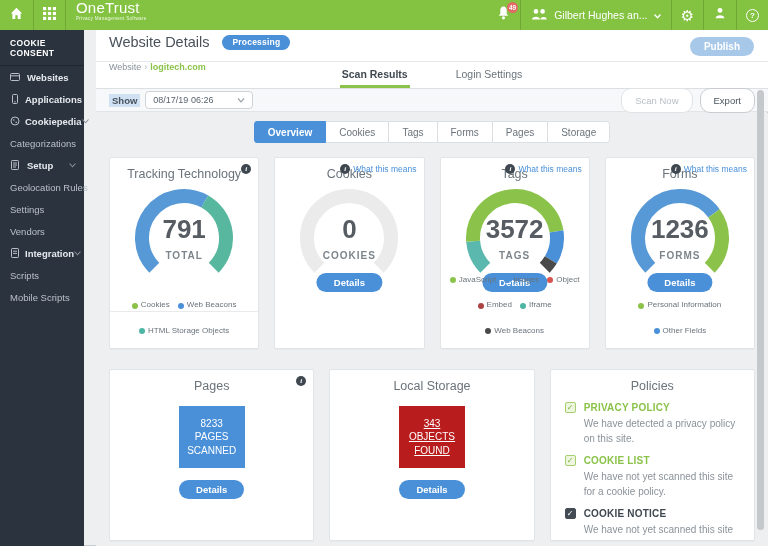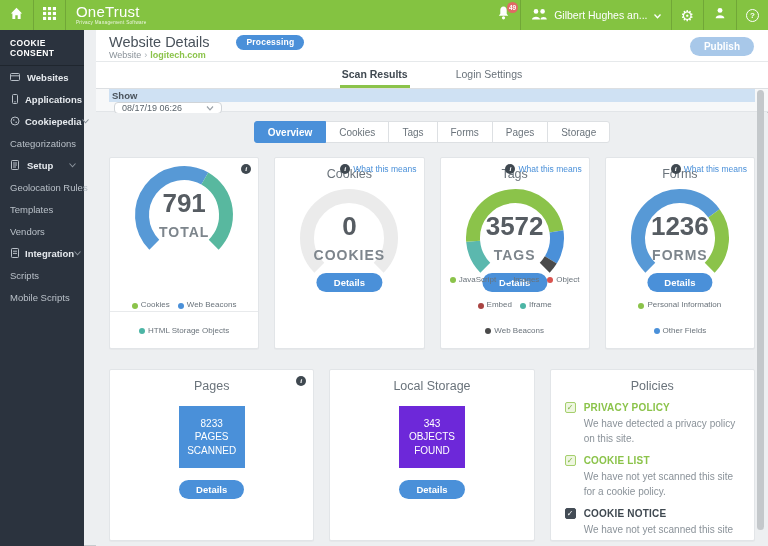--- a/index.html
+++ b/index.html
@@ -4,21 +4,21 @@
 <style>
   * { margin:0; padding:0; box-sizing:border-box; }
   html,body { width:768px; height:546px; overflow:hidden; }
   body { font-family:"Liberation Sans", sans-serif; background:#edeff1; }
   .window { position:relative; width:768px; height:546px; background:#edeff1; box-shadow:inset 0 0 0 1px #c6cacd; overflow:hidden; }
 
   
   .topbar { position:absolute; top:0; left:0; right:0; height:30px; background:#84c341; display:flex; align-items:stretch; color:#fff; }
   .tb-btn { display:flex; align-items:center; justify-content:center; padding:0 9px; cursor:pointer; position:relative; }
   .tb-sep { width:1px; background:rgba(0,0,0,0.14); }
-  .tb-logo { display:flex; flex-direction:column; justify-content:center; padding:0 10px; line-height:1; }
+  .tb-logo { display:flex; flex-direction:column; justify-content:flex-start; padding:0 10px; line-height:1; }
   .tb-brand { font-size:15px; font-weight:400; letter-spacing:.2px; }
   .tb-tagline { font-size:4.6px; opacity:.85; margin-top:1.5px; letter-spacing:.3px; }
   .tb-spacer { flex:1; }
   .badge { position:absolute; top:2px; right:2px; min-width:11px; height:11px; border-radius:6px; background:#e06a65; color:#fff; font-size:6.5px; font-weight:bold; display:flex; align-items:center; justify-content:center; padding:0 2px; }
   .tb-user { display:flex; align-items:center; gap:6px; padding:4px 10px; font-size:10.5px; cursor:pointer; }
   .help-circle { width:13px; height:13px; border:1.3px solid #fff; border-radius:50%; font-size:8px; font-weight:bold; display:flex; align-items:center; justify-content:center; }
   .gear-glyph { font-size:15px; line-height:1; }
 
   
   .sidebar { position:absolute; top:30px; left:0; width:84px; bottom:0; background:#2b333e; }
@@ -26,33 +26,33 @@
   .sb-item { display:flex; align-items:center; height:22px; padding:0 8px 0 10px; cursor:pointer; }
   .sb-item .sb-ico { width:12px; margin-right:5px; display:flex; align-items:center; }
   .sb-item .sb-label { font-size:9.5px; color:#e6eaee; font-weight:600; flex:1; white-space:nowrap; }
   .sb-item.child { padding-left:10px; }
   .sb-item.child .sb-label { color:#b9c0c8; font-weight:400; }
   .sb-chev { margin-left:auto; display:flex; }
 
   
   .main { position:absolute; left:96px; top:30px; right:0; bottom:0; }
   .header-band { height:32px; background:#fff; border-bottom:1px solid #e6e9eb; position:relative; padding:4px 0 0 13px; }
-  .hb-row { display:flex; align-items:center; gap:27px; }
+  .hb-row { display:flex; align-items:center; gap:13px; }
   .page-title { font-size:14.5px; color:#49525b; }
   .status-badge { background:#4a90d9; color:#fff; font-size:8.5px; font-weight:bold; padding:2.5px 10px; border-radius:9px; letter-spacing:.2px; }
-  .breadcrumb { font-size:9px; color:#8a9299; margin-top:0; }
+  .breadcrumb { font-size:9px; color:#8a9299; margin-top:12px; }
   .breadcrumb .crumb-sep { margin:0 3px; color:#a8afb5; }
   .breadcrumb .crumb-site { color:#8bc34a; font-weight:bold; }
   .publish-btn { position:absolute; right:14px; top:7px; background:#a8c8e9; color:#fff; font-size:10px; font-weight:bold; border:none; border-radius:12px; padding:4px 14px; cursor:pointer; }
 
   .tabs-band { height:27px; background:#fff; border-bottom:1px solid #dcdfe2; display:flex; justify-content:center; align-items:flex-end; gap:44px; }
   .tab { font-size:10.5px; color:#6a737b; padding:0 2px 8px; cursor:pointer; }
   .tab.active { color:#3f4850; font-weight:bold; border-bottom:3px solid #8bc34a; padding-bottom:5px; }
 
-  .toolbar { height:23px; background:#f7f8f9; border-bottom:1px solid #e2e5e8; display:flex; padding:0 13px;flex-direction:column; }
+  .toolbar { height:23px; background:#f7f8f9; border-bottom:1px solid #e2e5e8; display:flex; align-items:center; padding:0 13px; }
   .show-label { font-size:9.5px; font-weight:bold; color:#49525b; background:#cfe1f3; padding:1px 3px; }
   .date-select { margin-left:5px; width:108px; height:18px; background:#fff; border:1px solid #d0d4d8; border-radius:4px; display:flex; align-items:center; font-size:9px; color:#5a646c; padding:0 7px; cursor:pointer; }
   .date-select .ds-chev { margin-left:auto; display:flex; }
   .toolbar .t-spacer { flex:1; }
   .pill-btn { height:25px; border-radius:10px; font-size:9.5px; padding:0 13px; display:flex; align-items:center; cursor:pointer; background:#fff; }
   .scan-now { color:#b9bfc6; border:1px solid #e0e3e6; margin-right:7px; }
   .export { color:#4a545e; border:1px solid #c9cdd1; }
 
   .content { position:absolute; top:83px; left:0; right:0; bottom:0; background:#edeff1; overflow:hidden; }
 
@@ -70,21 +70,21 @@
   .row2 .card { flex:1; height:172px; overflow:hidden; }
 
   .card-topright { position:absolute; top:6px; right:7px; display:flex; align-items:center; gap:3px; }
   .info-icon { width:10px; height:10px; border-radius:50%; background:#3f4850; color:#fff; font-size:7px; font-weight:bold; font-style:italic; display:flex; align-items:center; justify-content:center; cursor:pointer; font-family:"Liberation Serif", serif; }
   .wtm-link { font-size:8.5px; color:#4a90d9; cursor:pointer; }
 
   .card-title { text-align:center; font-size:12.5px; color:#6a737b; margin-top:9px; }
   .gauge-wrap { position:relative; width:124px; height:104px; margin:3px auto 0; }
   .gauge-center { position:absolute; inset:0; display:flex; flex-direction:column; align-items:center; justify-content:center; padding-top:4px; pointer-events:none; }
   .g-value { font-size:26px; font-weight:bold; color:#565c62; line-height:1; }
-  .g-unit { font-size:14px; font-weight:bold; color:#7d858c; letter-spacing:1px; margin-top:8px; }
+  .g-unit { font-size:10px; font-weight:bold; color:#7d858c; letter-spacing:1px; margin-top:8px; }
   .details-btn { position:absolute; left:50%; bottom:-4px; transform:translateX(-50%); background:#4a90d9; color:#fff; border:none; border-radius:12px; font-size:9.5px; font-weight:bold; padding:4px 17px; cursor:pointer; font-family:"Liberation Sans", sans-serif; }
   .legend-divider { position:absolute; left:0; right:0; bottom:36px; border-top:1px solid #e8eaec; }
   .legend { position:absolute; left:5px; right:5px; bottom:6px; text-align:center; line-height:1.6; }
   .legend-item { display:inline-flex; align-items:center; margin:0 4px; font-size:8px; color:#6a737b; white-space:nowrap; }
   .legend-dot { width:6px; height:6px; border-radius:50%; margin-right:3px; flex:none; }
 
   .block-square { width:66px; height:62px; margin:13px auto 0; display:flex; flex-direction:column; align-items:center; justify-content:center; color:#fff; text-align:center; line-height:1.35; }
   .bs-value { font-size:10px; }
   .bs-line { font-size:10px; }
   .block-details { position:static; display:block; margin:12px auto 0; transform:none; }
@@ -238,21 +238,21 @@
           <span class="sb-chev">
             <svg width="7" height="5" viewBox="0 0 7 5">
               <path d="M0.5 0.5 L3.5 3.8 L6.5 0.5" fill="none" stroke="#8a929b" stroke-width="1.1"></path>
             </svg>
           </span>
         </div>
         <div class="sb-item child">
           <span class="sb-label">Geolocation Rules</span>
         </div>
         <div class="sb-item child">
-          <span class="sb-label">Templates</span>
+          <span class="sb-label">Settings</span>
         </div>
         <div class="sb-item child">
           <span class="sb-label">Vendors</span>
         </div>
         <div class="sb-item">
           <span class="sb-ico">
             <svg width="10" height="10" viewBox="0 0 10 10">
               <rect x="1.5" y="0.5" width="7" height="9" rx="0.8" fill="none" stroke="#b9c0c8"></rect>
               <line x1="3" y1="3.2" x2="7" y2="3.2" stroke="#b9c0c8"></line>
               <line x1="3" y1="5.4" x2="7" y2="5.4" stroke="#b9c0c8"></line>
@@ -314,20 +314,21 @@
           <div class="subtab">Tags</div>
           <div class="subtab">Forms</div>
           <div class="subtab">Pages</div>
           <div class="subtab">Storage</div>
         </div>
       <div class="row1" id="row1">
           <div class="card gauge-card">
             <div class="card-topright">
               <span class="info-icon">i</span>
             </div>
+            <div class="card-title">Tracking Technology</div>
             <div class="gauge-wrap"><svg width="124" height="104" viewBox="0 0 124 104">
                 <path d="M 32.30 83.70 A 42 42 0 0 1 82.81 17.52" stroke="#5799d6" stroke-width="14" fill="none"></path>
                 <path d="M 82.81 17.52 A 42 42 0 0 1 91.70 83.70" stroke="#58b89f" stroke-width="14" fill="none"></path>
               </svg><div class="gauge-center">
                 <div class="g-value">791</div>
                 <div class="g-unit">TOTAL</div>
               </div></div>
             <div class="legend-divider"></div>
             <div class="legend"><span class="legend-item">
                 <span class="legend-dot" style="background: rgb(139, 195, 74);"></span>
@@ -419,21 +420,21 @@
             <div class="block-square" style="background: rgb(74, 144, 217);">
               <div class="bs-value">8233</div>
               <div class="bs-line">PAGES</div>
               <div class="bs-line">SCANNED</div>
             </div>
             <button class="details-btn block-details">Details</button>
           </div>
           <div class="card block-card">
             <div class="card-topright"></div>
             <div class="card-title">Local Storage</div>
-            <div class="block-square" style="background: #6d28d9;">
+            <div class="block-square" style="background: #b91c1c; text-decoration: underline;">
               <div class="bs-value">343</div>
               <div class="bs-line">OBJECTS</div>
               <div class="bs-line">FOUND</div>
             </div>
             <button class="details-btn block-details">Details</button>
           </div>
           <div class="card policies-card">
             <div class="card-title">Policies</div>
             <div class="policies-list">
               <div class="policy-item">

